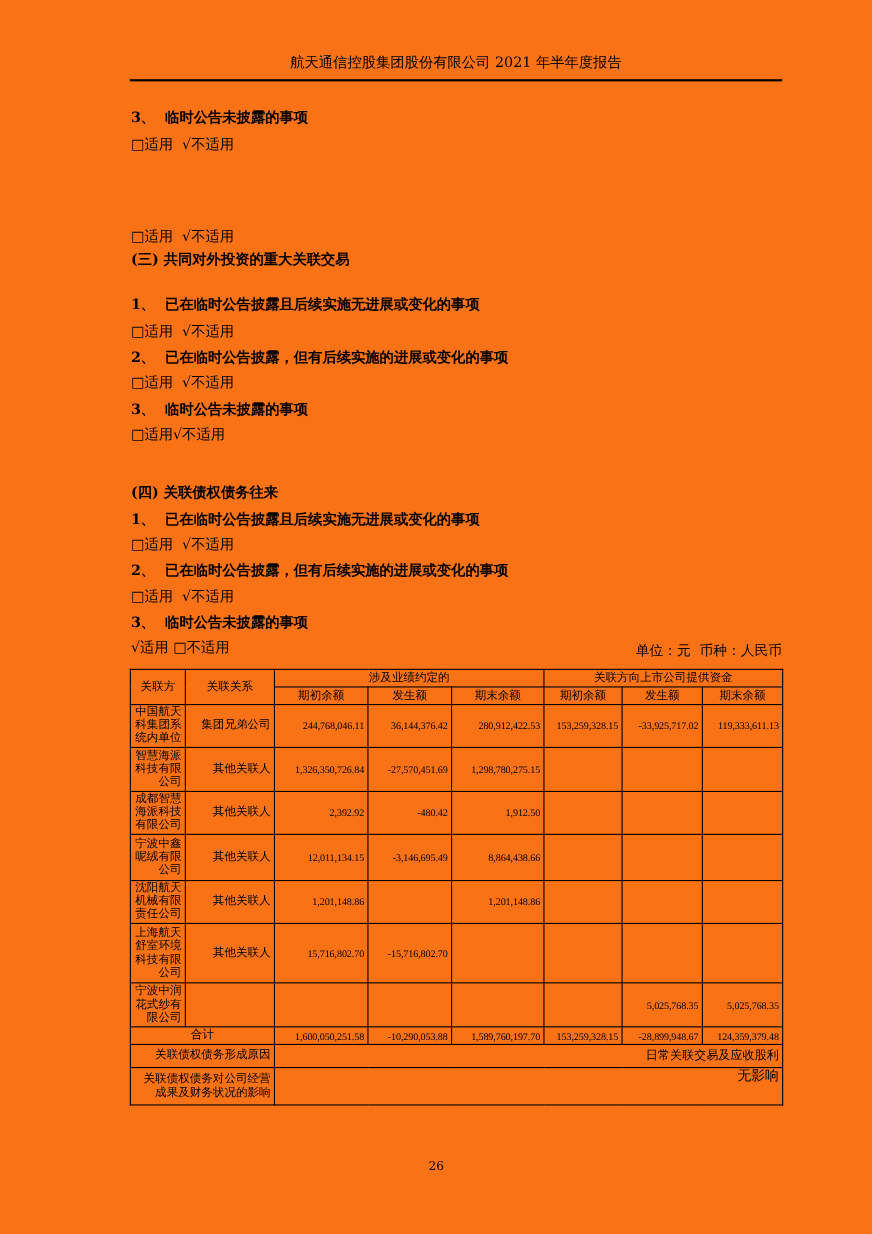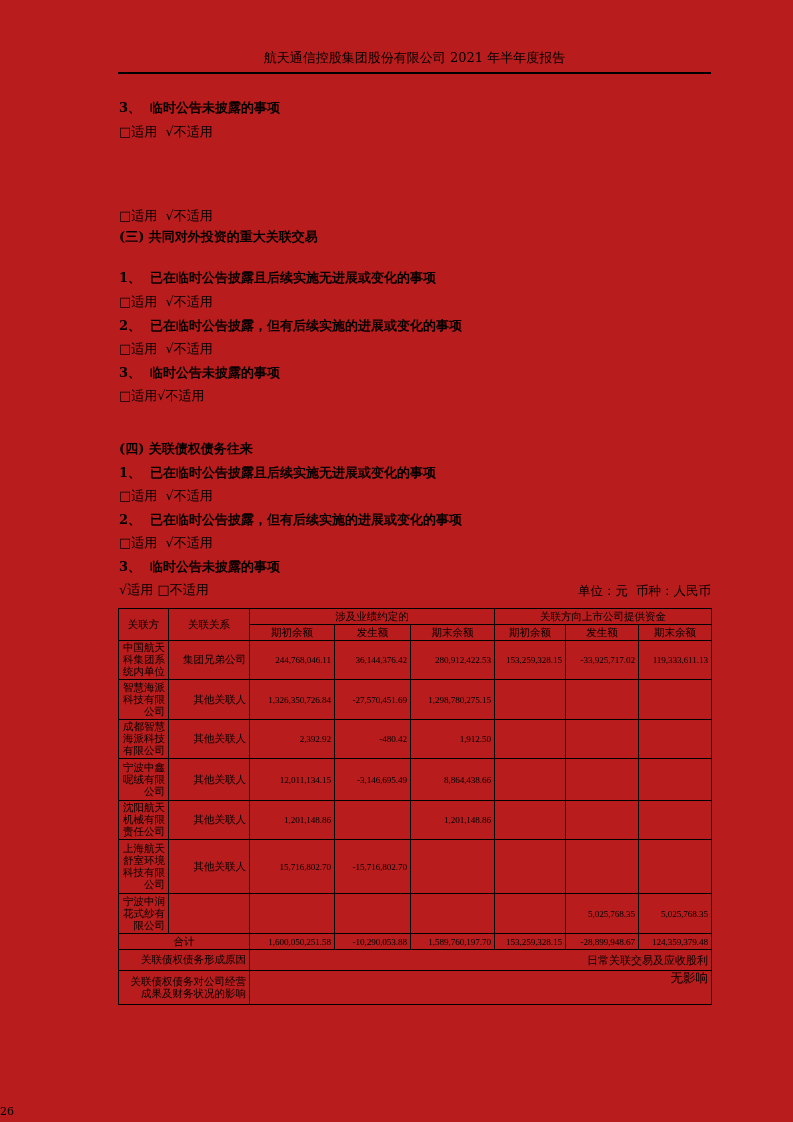--- a/index.html
+++ b/index.html
@@ -1,17 +1,17 @@
 <!DOCTYPE html>
 <html><head>
 <meta charset="utf-8">
 <style>
   html,body { margin:0; padding:0; background:#fff; }
   .page {
-    position:relative; width:793px; height:1122px; background:#b91c1c;
+    position:relative; width:793px; height:1122px; background:#f97316;
     font-family:"DejaVu Serif","Liberation Serif",serif; color:#000;
     overflow:hidden;
   }
   .hdr {
     position:absolute; left:118px; top:50px; width:593px;
     text-align:center; font-size:13px; line-height:16px;
     padding-bottom:6px; border-bottom:2px solid #000;
   }
   .line { position:absolute; left:119px; font-size:13px; line-height:17px; white-space:pre; }
   .b { font-weight:bold;text-align:center; }
@@ -21,21 +21,21 @@
     border-collapse:collapse; table-layout:fixed;
     font-size:10.5px; line-height:12px;font-family:Liberation Serif, serif;
   }
   table.rel th, table.rel td {
     border:1px solid #000; padding:1px 3px; font-weight:normal;
     vertical-align:middle; overflow:hidden; word-break:break-all;
   }
   .c { text-align:center; }
   .r { text-align:right; white-space:nowrap; font-size:9.2px; letter-spacing:-0.1px; }
   .l { text-align:right; }
-  .pgnum { position:absolute; left:0; top:1105px; width:100%; font-size:11px; }
+  .pgnum { position:absolute; left:0; top:1054px; width:100%; text-align:center; font-size:11px; }
 </style>
 </head>
 <body>
 
 <div class="page">
 
   <div class="hdr">航天通信控股集团股份有限公司 2021 年半年度报告</div>
 
   <div class="line b" style="top:99px">3、  临时公告未披露的事项</div>
   <div class="line" style="top:123px">□适用  √不适用</div>

